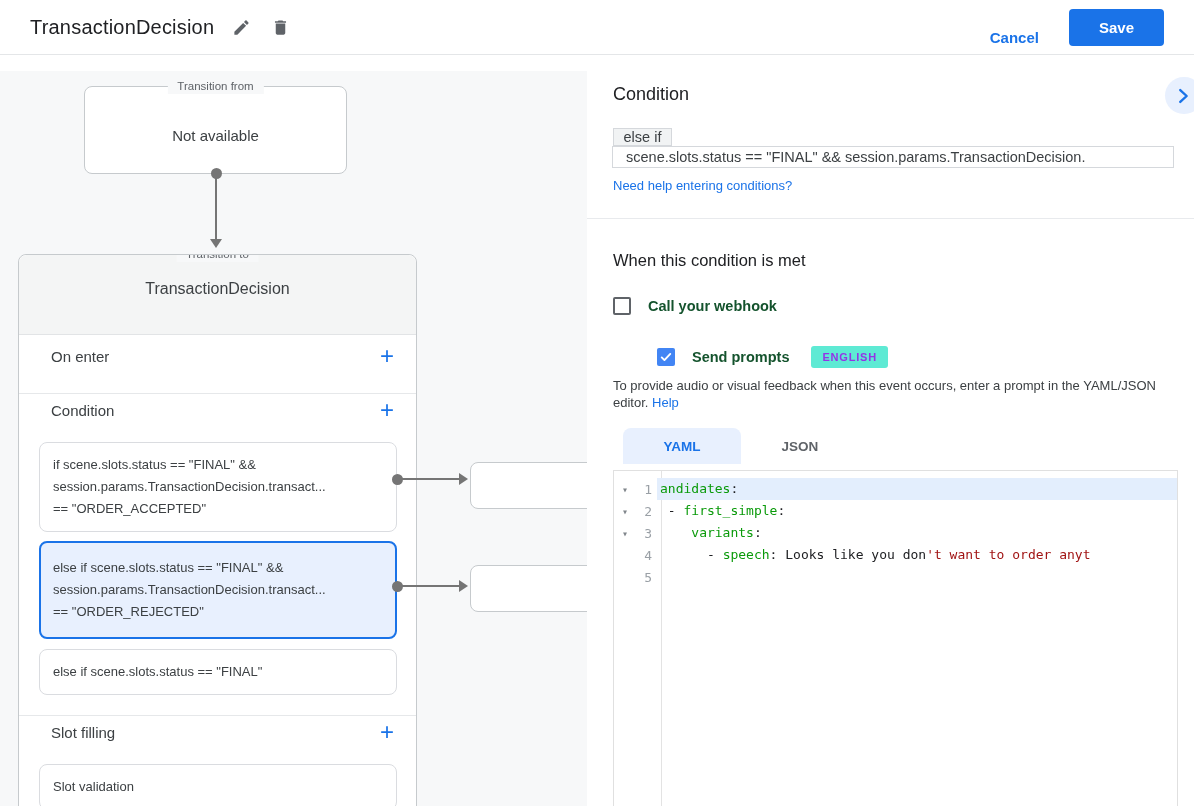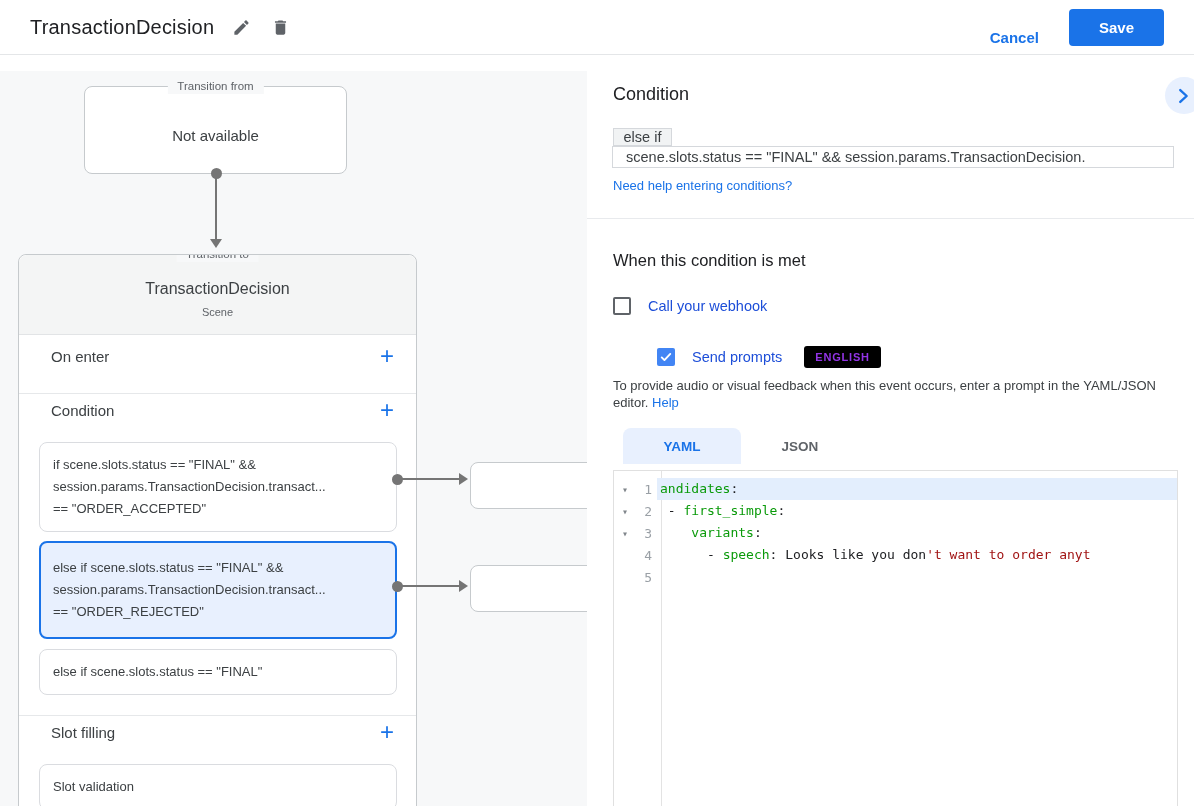--- a/index.html
+++ b/index.html
@@ -74,22 +74,22 @@
     color:#3c4043; font-family:inherit; outline:none; background:#fff; min-width:0; }
   .help-link { position:absolute; left:26px; top:123px; font-size:13px; color:#1a73e8; text-decoration:none;
     cursor:pointer; }
   .panel-divider { position:absolute; left:0; top:163px; width:607px; height:1px; background:#e8eaed; }
   .when-heading { position:absolute; left:26px; top:196px; font-size:16.5px; font-weight:400; color:#202124; }
   .check-row { position:absolute; left:26px; display:flex; align-items:center; cursor:pointer; }
   .row-webhook { top:242px; }
   .row-prompts { top:291px;padding-left:44px; }
   .checkbox { width:18px; height:18px; border:2px solid #5f6368; border-radius:2px; background:#fff; flex:none; }
   .checkbox.checked { border:none; background:#4285f4; display:flex; align-items:center; justify-content:center; }
-  .check-label { font-size:14.5px; font-weight:normal; color:#1d4ed8; margin-left:17px;text-align:center; }
-  .lang-badge { margin-left:22px; background:#000000; color:#9334e6; font-size:11px; font-weight:bold;
+  .check-label { font-size:14.5px; font-weight:bold; color:#14532d; margin-left:17px;text-align:center; }
+  .lang-badge { margin-left:22px; background:#5eead4; color:#9334e6; font-size:11px; font-weight:bold;
     letter-spacing:.8px; padding:5px 11px; border-radius:3px; }
   .prompt-desc { position:absolute; left:26px; top:322px; width:568px; font-size:13px; line-height:17px;
     color:#3c4043; }
   .prompt-desc a { color:#1a73e8; text-decoration:none; cursor:pointer; }
 
   .tabs { position:absolute; left:36px; top:373px; display:flex; }
   .tab { width:118px; height:36px; display:flex; align-items:center; justify-content:center; font-size:13.5px;
     font-weight:bold; color:#5f6368; cursor:pointer; }
   .tab.active { background:#e8f0fe; color:#1a73e8; border-radius:8px 8px 0 0; }
 
@@ -141,21 +141,20 @@
     </div>
 
     <div class="dot" style="left:211px; top:97px;"></div>
     <div class="vline" style="left:215px; top:106px; height:63px;"></div>
     <div class="arrow-down" style="left:210px; top:168px;"></div>
 
     <div class="scene-card">
       <span class="box-legend">Transition to</span>
       <div class="scene-header">
         <div class="scene-title">TransactionDecision</div>
-        <div class="scene-subtitle">Scene</div>
       </div>
 
       <div class="card-row row-onenter">
         <span class="row-label">On enter</span>
         <button class="plus-btn">+</button>
       </div>
 
       <div class="card-row row-section">
         <span class="row-label">Condition</span>
         <button class="plus-btn">+</button>

